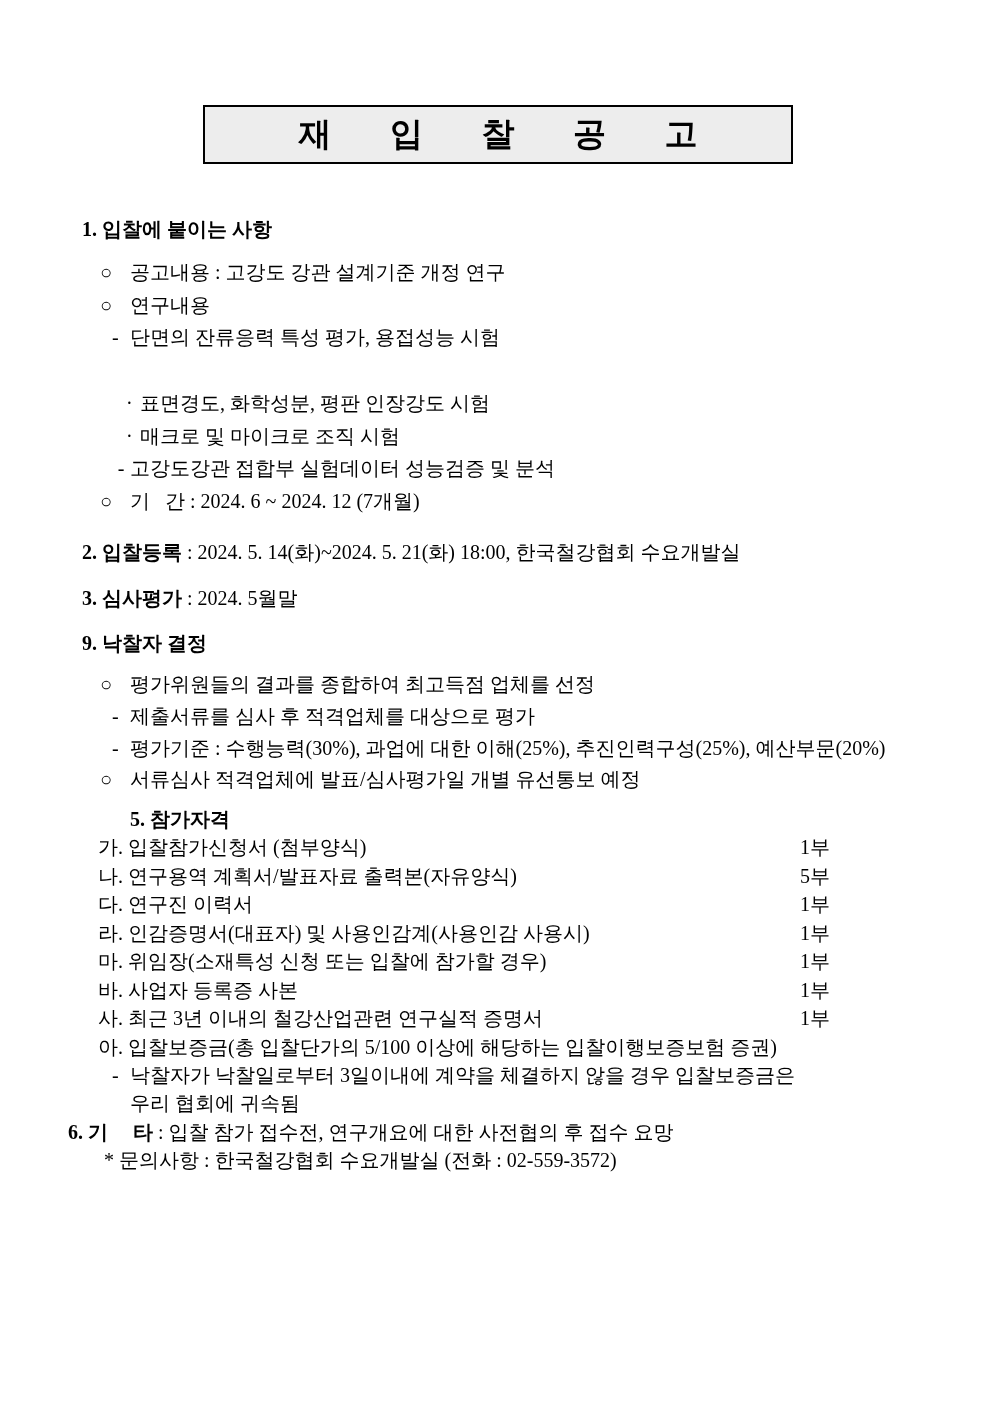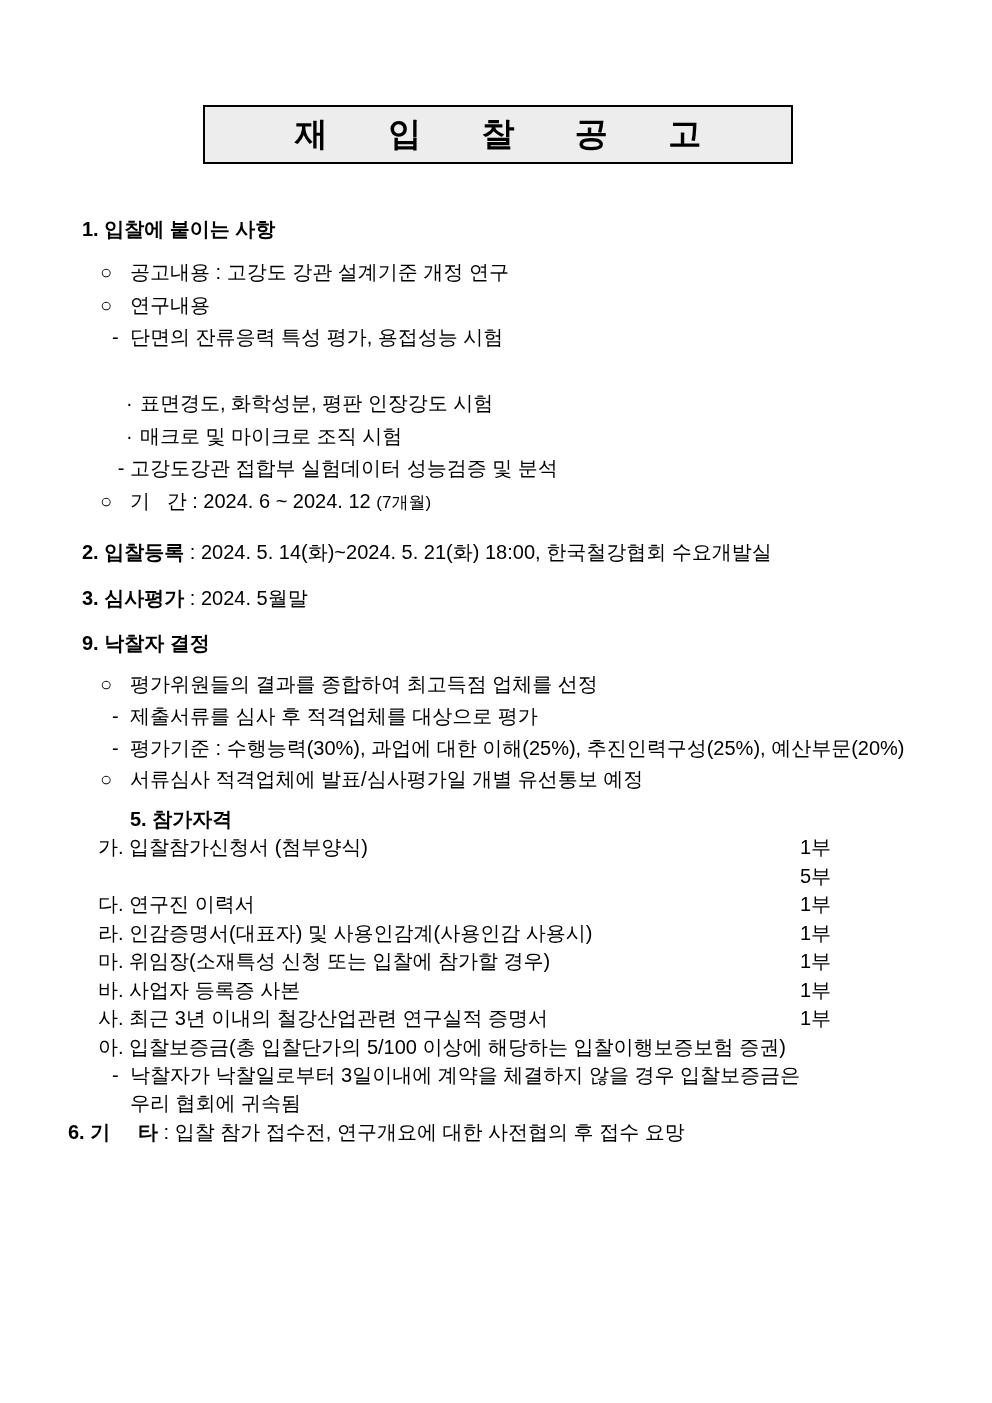--- a/index.html
+++ b/index.html
@@ -1,21 +1,21 @@
 <!DOCTYPE html>
 <html><head>
 <meta charset="utf-8">
 <style>
   html,body{margin:0;padding:0;}
   .doc{
     position:relative;
     width:992px;height:1403px;
     background:#ffffff;
     color:#000000;
-    font-family:Liberation Sans, sans-serif;
+    font-family:Liberation Serif, serif;
     overflow:hidden;
   }
   .title-box{
     position:absolute;left:203px;top:105px;
     width:586px;height:55px;
     background:#ededed;
     border:2px solid #000000;
     display:flex;align-items:center;justify-content:center;
   }
   .title-text{
@@ -29,21 +29,21 @@
     white-space:pre;
   }
   .lh28{line-height:28px;}
   .bold{font-weight:bold;}
   .blt{display:inline-block;}
   .blt-c{width:30px;}
   .blt-d{width:18px;}
   .blt-dot{width:14px;}
   .row{width:894px;}
   .count{position:absolute;left:702px;top:0;}
-  .small{font-size:17px;}
+  .small{font-size:20px;}
 </style>
 </head>
 <body>
 
 <div class="doc">
 
   <div class="title-box">
     <span class="title-text">재  입  찰  공  고</span>
   </div>
 
@@ -62,26 +62,27 @@
 
   <div class="line bold" style="top:627px;left:82px;">9. 낙찰자 결정</div>
   <div class="line" style="top:668px;left:100px;"><span class="blt blt-c">○</span><span>평가위원들의 결과를 종합하여 최고득점 업체를 선정</span></div>
   <div class="line" style="top:700px;left:112px;"><span class="blt blt-d">-</span><span>제출서류를 심사 후 적격업체를 대상으로 평가</span></div>
   <div class="line" style="top:732px;left:112px;"><span class="blt blt-d">-</span><span>평가기준 : 수행능력(30%), 과업에 대한 이해(25%), 추진인력구성(25%), 예산부문(20%)</span></div>
   <div class="line" style="top:763px;left:100px;"><span class="blt blt-c">○</span><span>서류심사 적격업체에 발표/심사평가일 개별 유선통보 예정</span></div>
 
   <div class="line bold lh28" style="top:805px;left:82px;margin-left:48px;">5. 참가자격</div>
 
   <div class="line lh28 row" style="top:833px;left:98px;"><span>가. 입찰참가신청서 (첨부양식)</span><span class="count">1부</span></div>
-  <div class="line lh28 row" style="top:862px;left:98px;"><span class="count">5부</span></div>
+  <div class="line lh28 row" style="top:862px;left:98px;"><span>나. 연구용역 계획서/발표자료 출력본(자유양식)</span><span class="count">5부</span></div>
   <div class="line lh28 row" style="top:890px;left:98px;"><span>다. 연구진 이력서</span><span class="count">1부</span></div>
   <div class="line lh28 row" style="top:919px;left:98px;"><span>라. 인감증명서(대표자) 및 사용인감계(사용인감 사용시)</span><span class="count">1부</span></div>
   <div class="line lh28 row" style="top:947px;left:98px;"><span>마. 위임장(소재특성 신청 또는 입찰에 참가할 경우)</span><span class="count">1부</span></div>
   <div class="line lh28 row" style="top:976px;left:98px;"><span>바. 사업자 등록증 사본</span><span class="count">1부</span></div>
   <div class="line lh28 row" style="top:1004px;left:98px;"><span>사. 최근 3년 이내의 철강산업관련 연구실적 증명서</span><span class="count">1부</span></div>
   <div class="line lh28 row" style="top:1033px;left:98px;"><span>아. 입찰보증금(총 입찰단가의 5/100 이상에 해당하는 입찰이행보증보험 증권)</span><span class="count"></span></div>
 
   <div class="line lh28" style="top:1061px;left:112px;"><span class="blt blt-d">-</span><span>낙찰자가 낙찰일로부터 3일이내에 계약을 체결하지 않을 경우 입찰보증금은</span></div>
   <div class="line lh28" style="top:1089px;left:130px;">우리 협회에 귀속됨</div>
 
   <div class="line lh28" style="top:1118px;left:68px;"><span class="bold">6. 기     타</span><span> : 입찰 참가 접수전, 연구개요에 대한 사전협의 후 접수 요망</span></div>
+  <div class="line lh28" style="top:1146px;left:104px;">* 문의사항 : 한국철강협회 수요개발실 (전화 : 02-559-3572)</div>
 
 </div>
 
 </body></html>

